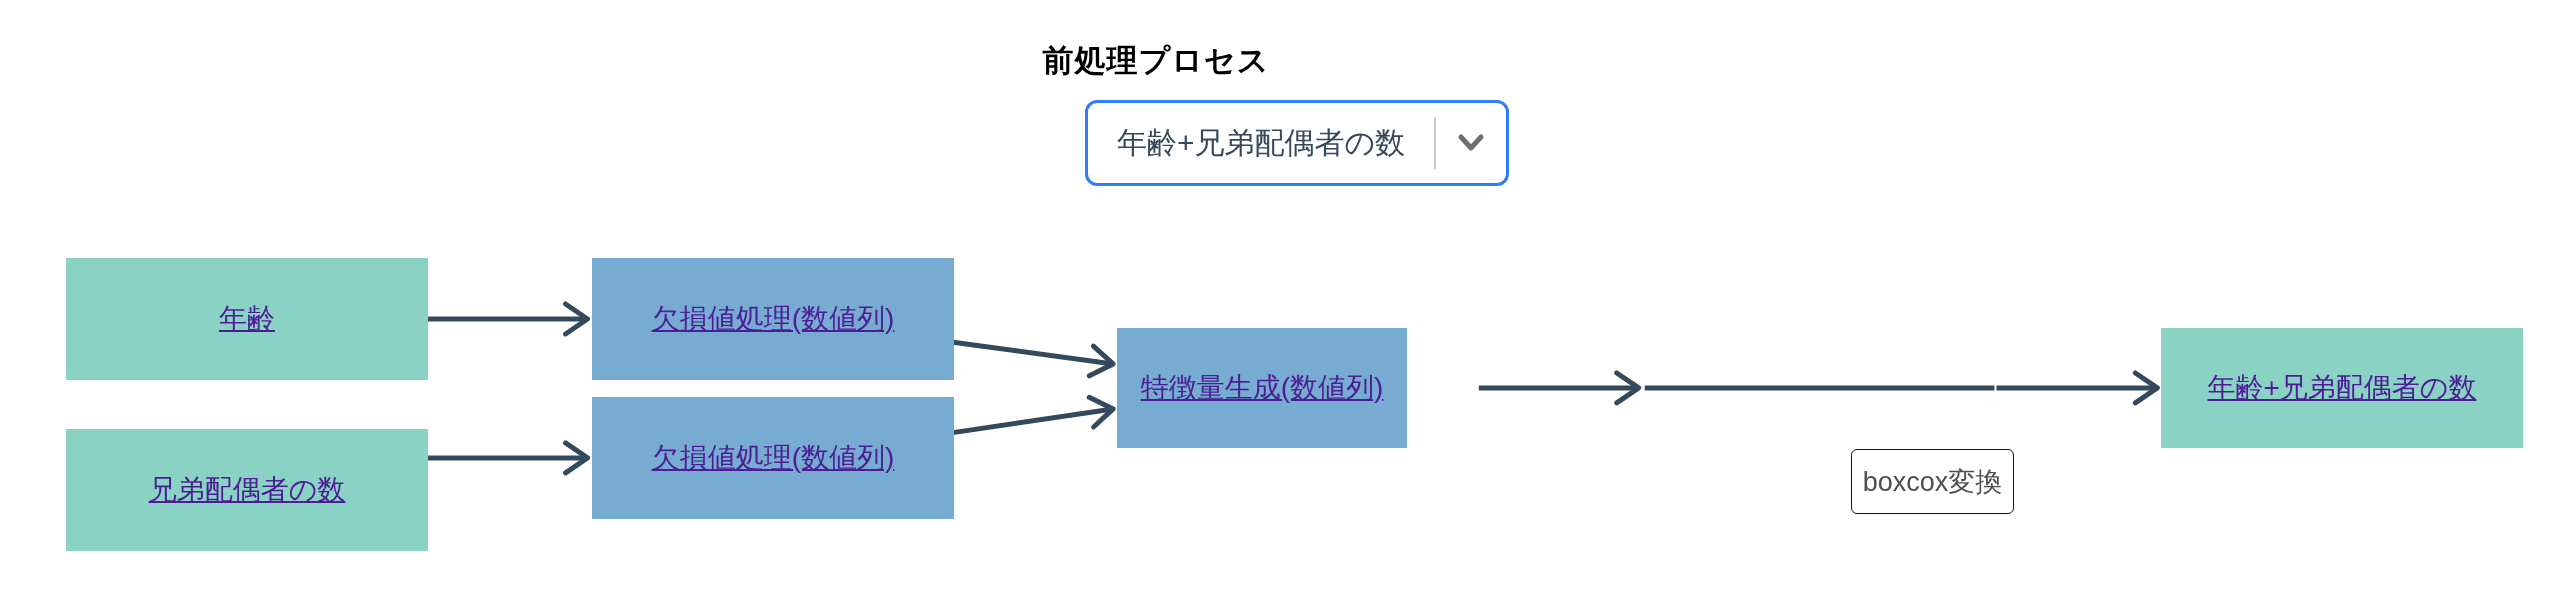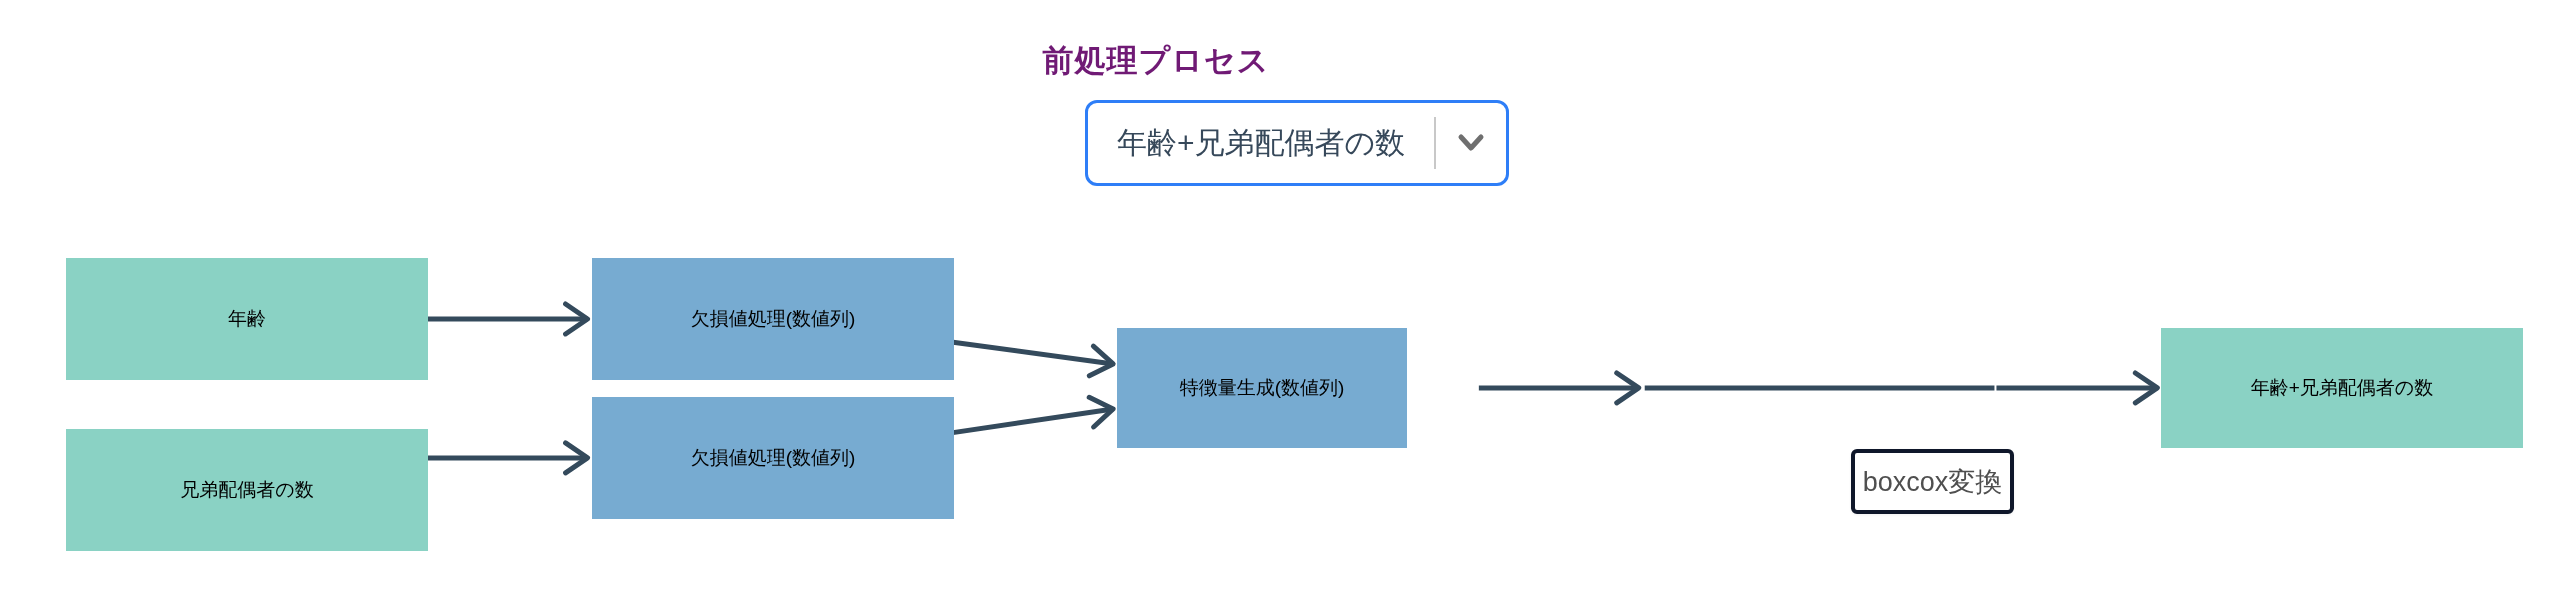--- a/index.html
+++ b/index.html
@@ -18,21 +18,21 @@
 
   
   .page-title {
     position: absolute;
     left: 0;
     top: 40px;
     width: 2312px;
     text-align: center;
     font-size: 31px;
     font-weight: 700;
-    color: #701a75;
+    color: #000000;
     letter-spacing: 1px;
   }
   .selector {
     position: absolute;
     left: 1085px;
     top: 100px;
     width: 424px;
     height: 86px;
     border: 3px solid #2E7EF7;
     border-radius: 12px;
@@ -59,25 +59,26 @@
     align-items: center;
     justify-content: center;
   }
 
   
   .node {
     position: absolute;
     display: flex;
     align-items: center;
     justify-content: center;
-    font-size: 19px;
-    color: #000000;
+    font-size: 28px;
+    color: #4c1d95;
     text-align: center;
     white-space: nowrap;
     z-index: 2;
+    text-decoration: underline;
   }
   .node.source  { background: #8AD2C4; }
   .node.process { background: #77ABD1; }
   .node.selected { background: rgba(167, 199, 224, 0.85); }
 
   .n-age      { left: 66px;   top: 258px; width: 362px; height: 122px; }
   .n-sibsp    { left: 66px;   top: 397px; width: 362px; height: 122px; margin-top: 32px; }
   .n-miss1    { left: 592px;  top: 258px; width: 362px; height: 122px; }
   .n-miss2    { left: 592px;  top: 397px; width: 362px; height: 122px; }
   .n-feat     { left: 1117px; top: 328px; width: 290px; height: 120px; }
@@ -92,21 +93,21 @@
   }
 
   
   .tooltip {
     position: absolute;
     left: 1851px;
     top: 449px;
     width: 163px;
     height: 65px;
     background: #ffffff;
-    border: 4px solid #0f172a;
+    border: 1px solid #0f172a;
     border-radius: 6px;
     box-shadow: 0 1px 3px rgba(0,0,0,0.06);
     display: flex;
     align-items: center;
     justify-content: center;
     font-size: 27px;
     color: #4F4F4F;
     white-space: nowrap;
     z-index: 3;
   }

